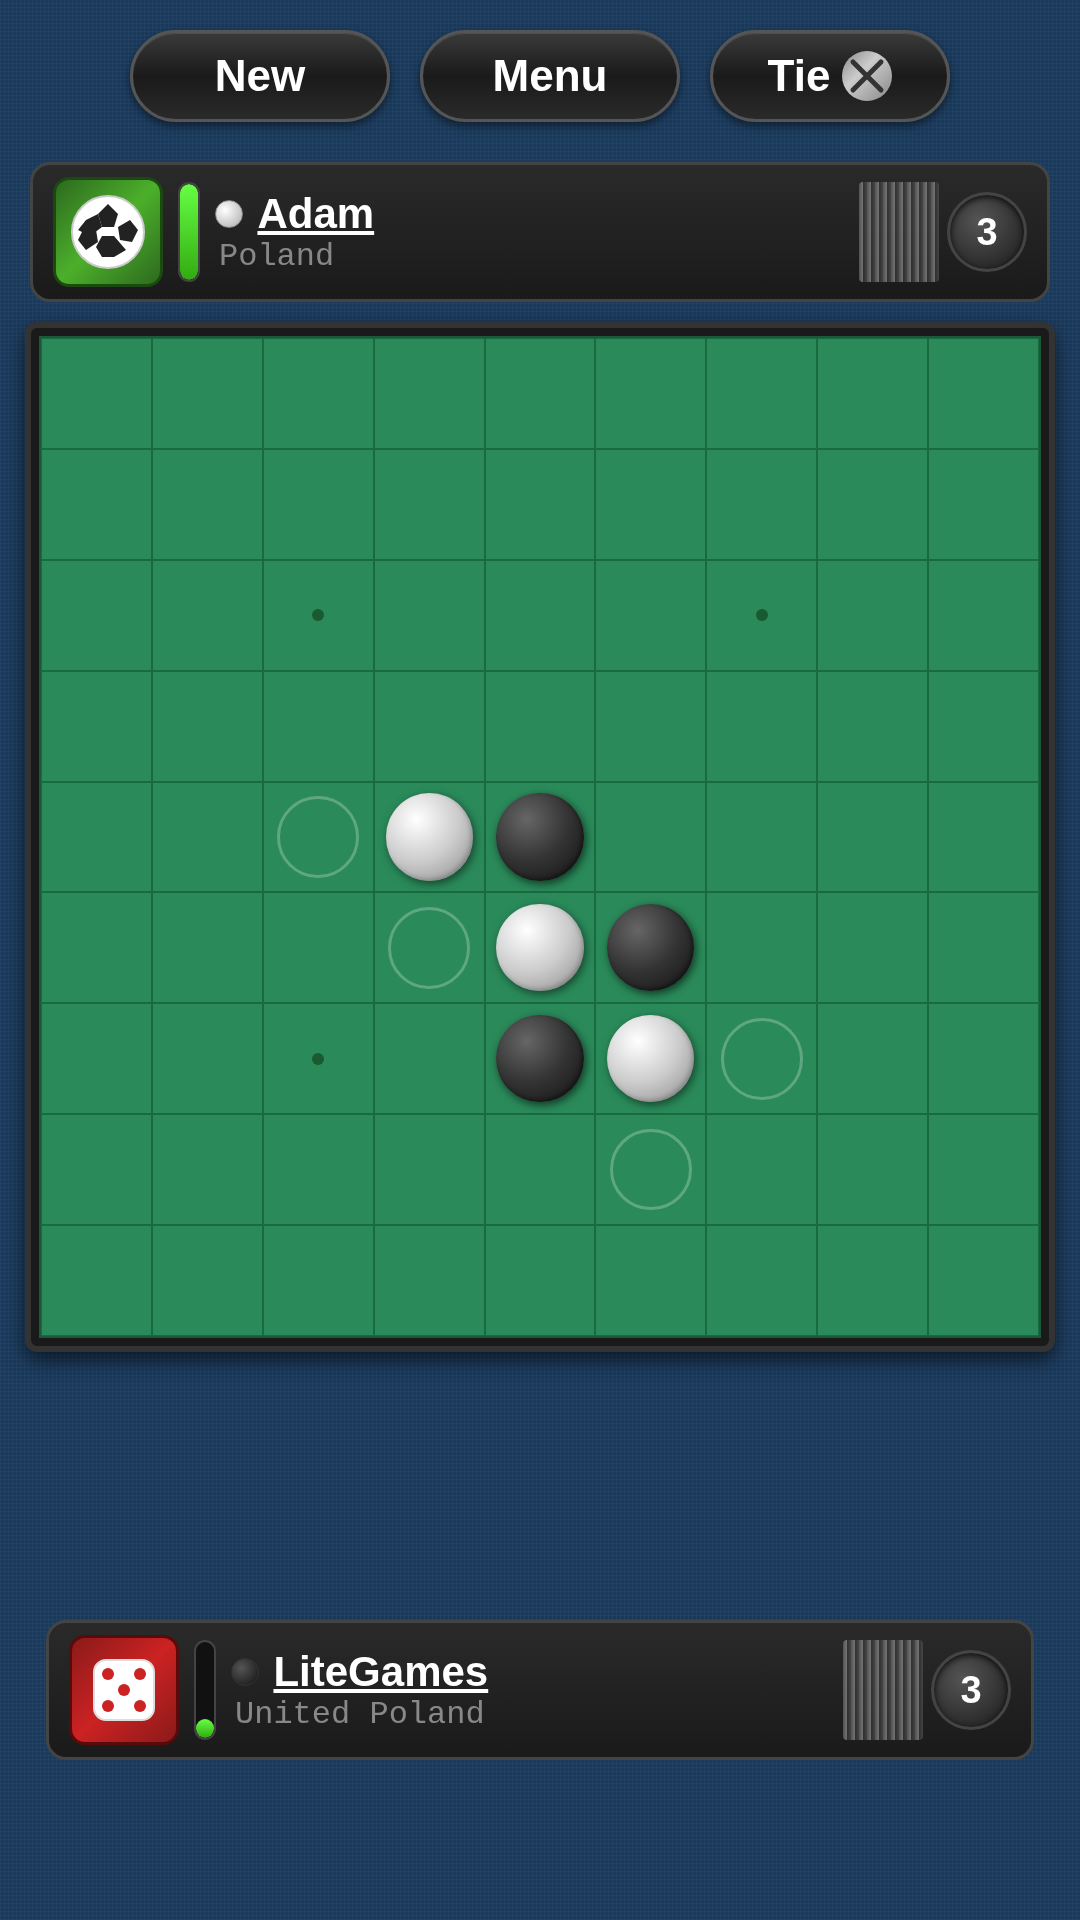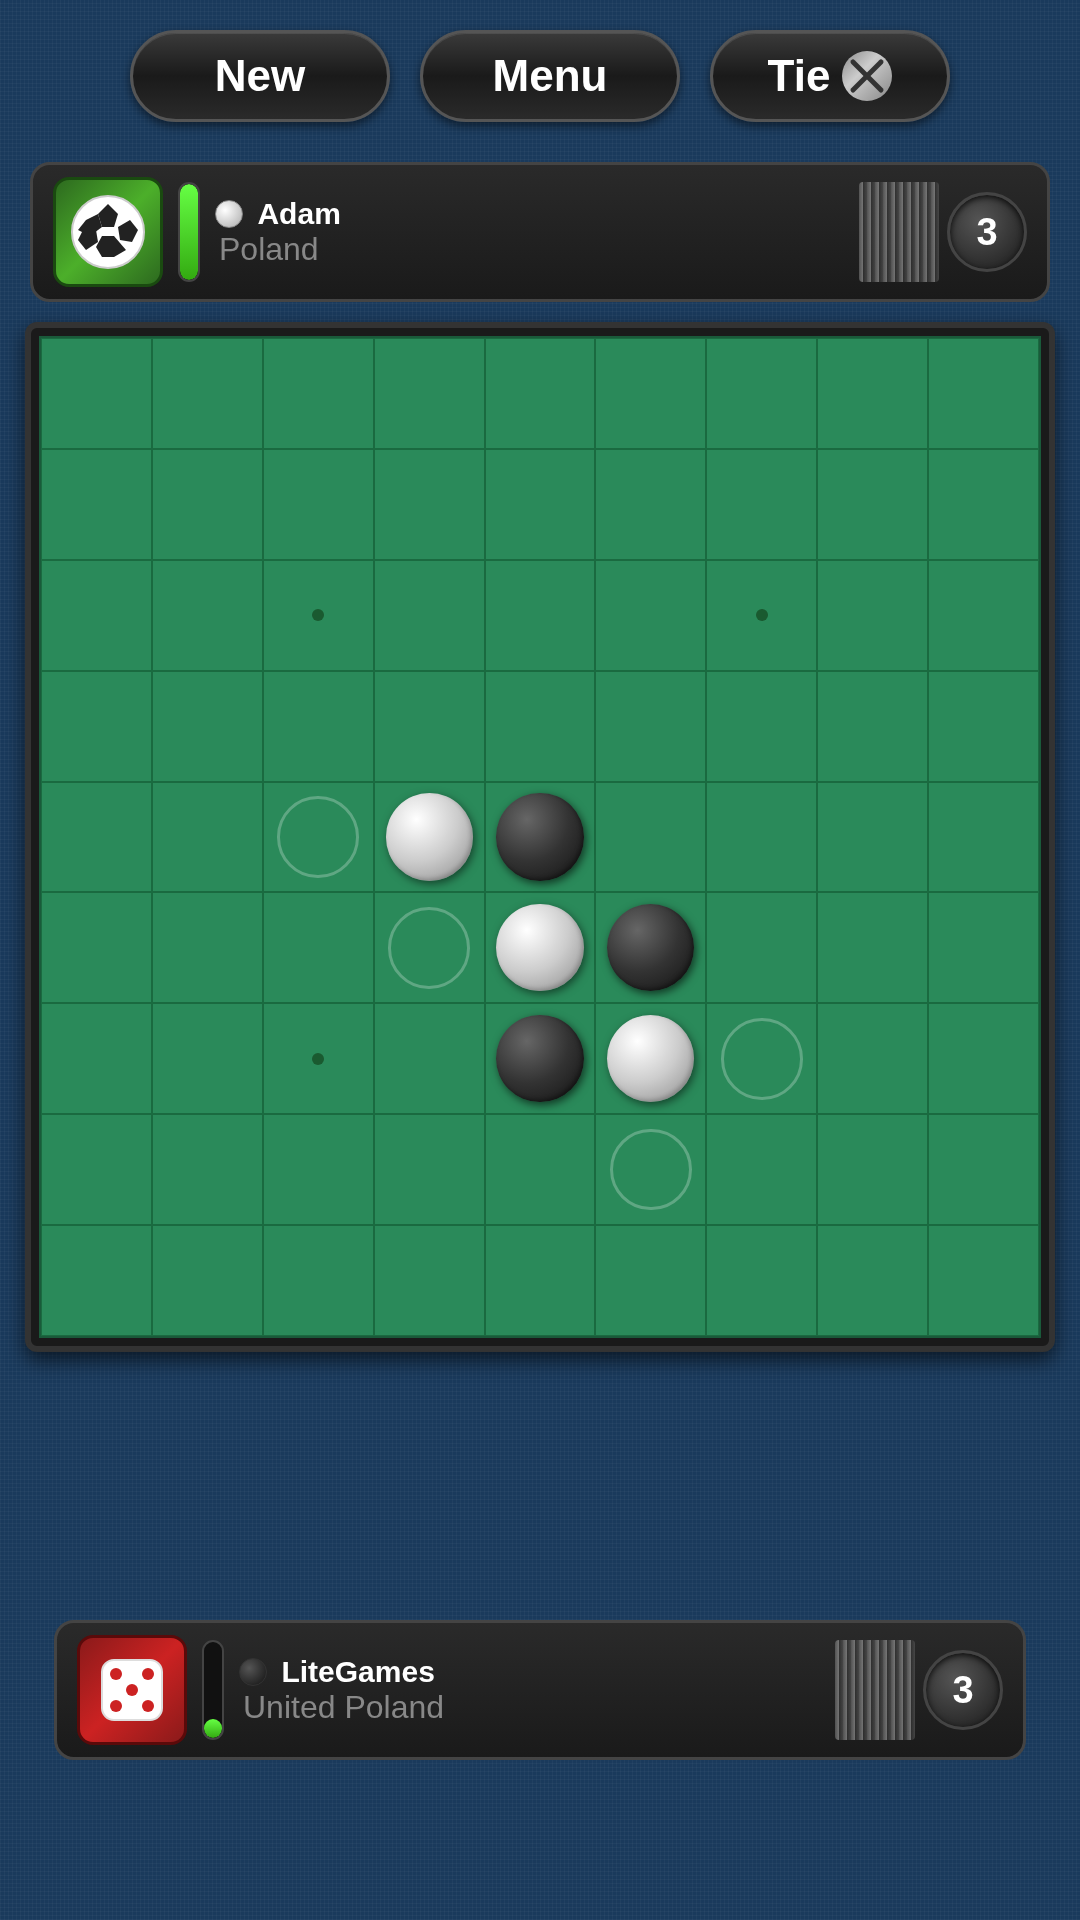--- a/index.html
+++ b/index.html
@@ -130,29 +130,31 @@
       border: 1px solid #888;
     }
 
     .indicator-black {
       background: radial-gradient(circle at 35% 35%, #555555, #111111);
       border: 1px solid #333;
     }
 
     .player-name {
       color: white;
-      font-size: 30px;
+      font-size: 42px;
       font-weight: bold;
       vertical-align: middle;
+      text-decoration: underline;
     }
 
     .player-country {
       color: #888;
       font-size: 32px;
       padding-left: 4px;
+      font-family: Liberation Mono, monospace;
     }
 
     .score-area {
       display: flex;
       align-items: center;
       gap: 8px;
       flex-shrink: 0;
     }
 
     .stripes-bar {
@@ -244,21 +246,21 @@
       border: 3px solid rgba(255,255,255,0.25);
       background: transparent;
     }
 
     
     .bottom-area {
       position: absolute;
       bottom: 150px;
       left: 0;
       right: 0;
-      padding: 0 24px;
+      padding: 0 16px;
     }
   </style>
 </head>
 <body>
 
 <div class="top-buttons">
   <button class="top-btn btn-new">
     <span>New</span>
   </button>
   <button class="top-btn btn-menu">

